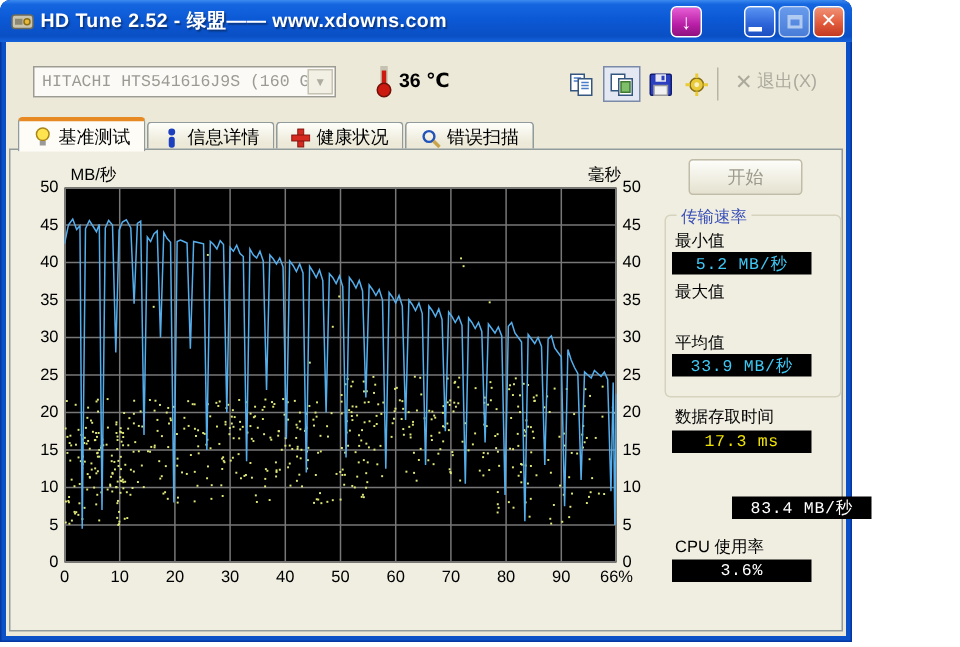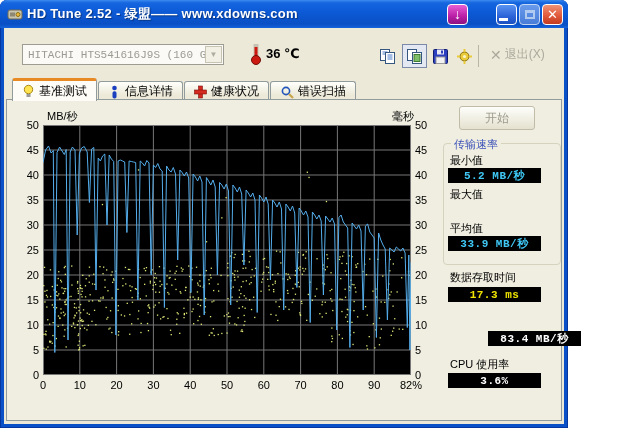--- a/index.html
+++ b/index.html
@@ -79,21 +79,21 @@
                background:linear-gradient(180deg,#FDFDFA,#EFEDE0 60%,#E4E1D0);
                font-size:12px; color:#9C9A8C; display:flex; align-items:center; justify-content:center; }
 
   
   .groupbox { position:absolute; left:436px; top:43px; width:118px; height:122px;
               border:1px solid #D5D2BD; border-radius:4px; }
   .groupbox-title { position:absolute; left:444px; top:37px; font-size:11px; color:#3A50B8;
                     background:#F0EEE1; padding:0 3px; }
   .stat-label { position:absolute; left:443px; font-size:11px; color:#000; white-space:nowrap; }
   .stat-box { position:absolute; left:441px; width:93px; height:15px; background:#000;
-              font-size:11px; font-weight:bold; display:flex; align-items:center; justify-content:center;
+              font-size:11px; font-weight:normal; display:flex; align-items:center; justify-content:center;
               letter-spacing:.5px; font-family:"Liberation Mono","DejaVu Sans Mono",monospace; }
 </style>
 </head>
 <body>
 
 <div class="stage">
   <div class="window">
 
     <div class="titlebar">
       <span class="app-icon">
@@ -868,21 +868,21 @@
             <span class="tick" style="left: 0px; transform: translateX(-50%);">0</span>
             <span class="tick" style="left: 36.8px; transform: translateX(-50%);">10</span>
             <span class="tick" style="left: 73.6px; transform: translateX(-50%);">20</span>
             <span class="tick" style="left: 110.4px; transform: translateX(-50%);">30</span>
             <span class="tick" style="left: 147.2px; transform: translateX(-50%);">40</span>
             <span class="tick" style="left: 184px; transform: translateX(-50%);">50</span>
             <span class="tick" style="left: 220.8px; transform: translateX(-50%);">60</span>
             <span class="tick" style="left: 257.6px; transform: translateX(-50%); text-align: right;">70</span>
             <span class="tick" style="left: 294.4px; transform: translateX(-50%);">80</span>
             <span class="tick" style="left: 331.2px; transform: translateX(-50%);">90</span>
-            <span class="tick" style="left: 368px; transform: translateX(-50%);">82%</span>
+            <span class="tick" style="left: 368px; transform: translateX(-50%);">66%</span>
           </div>
 
         <div class="start-btn">开始</div>
 
         <div class="groupbox"></div>
         <span class="groupbox-title">传输速率</span>
 
         <span class="stat-label" style="top:53px;">最小值</span>
         <div class="stat-box" style="top: 68px; color: rgb(63, 200, 245);">5.2 MB/秒</div>
         <span class="stat-label" style="top:87px;">最大值</span>

